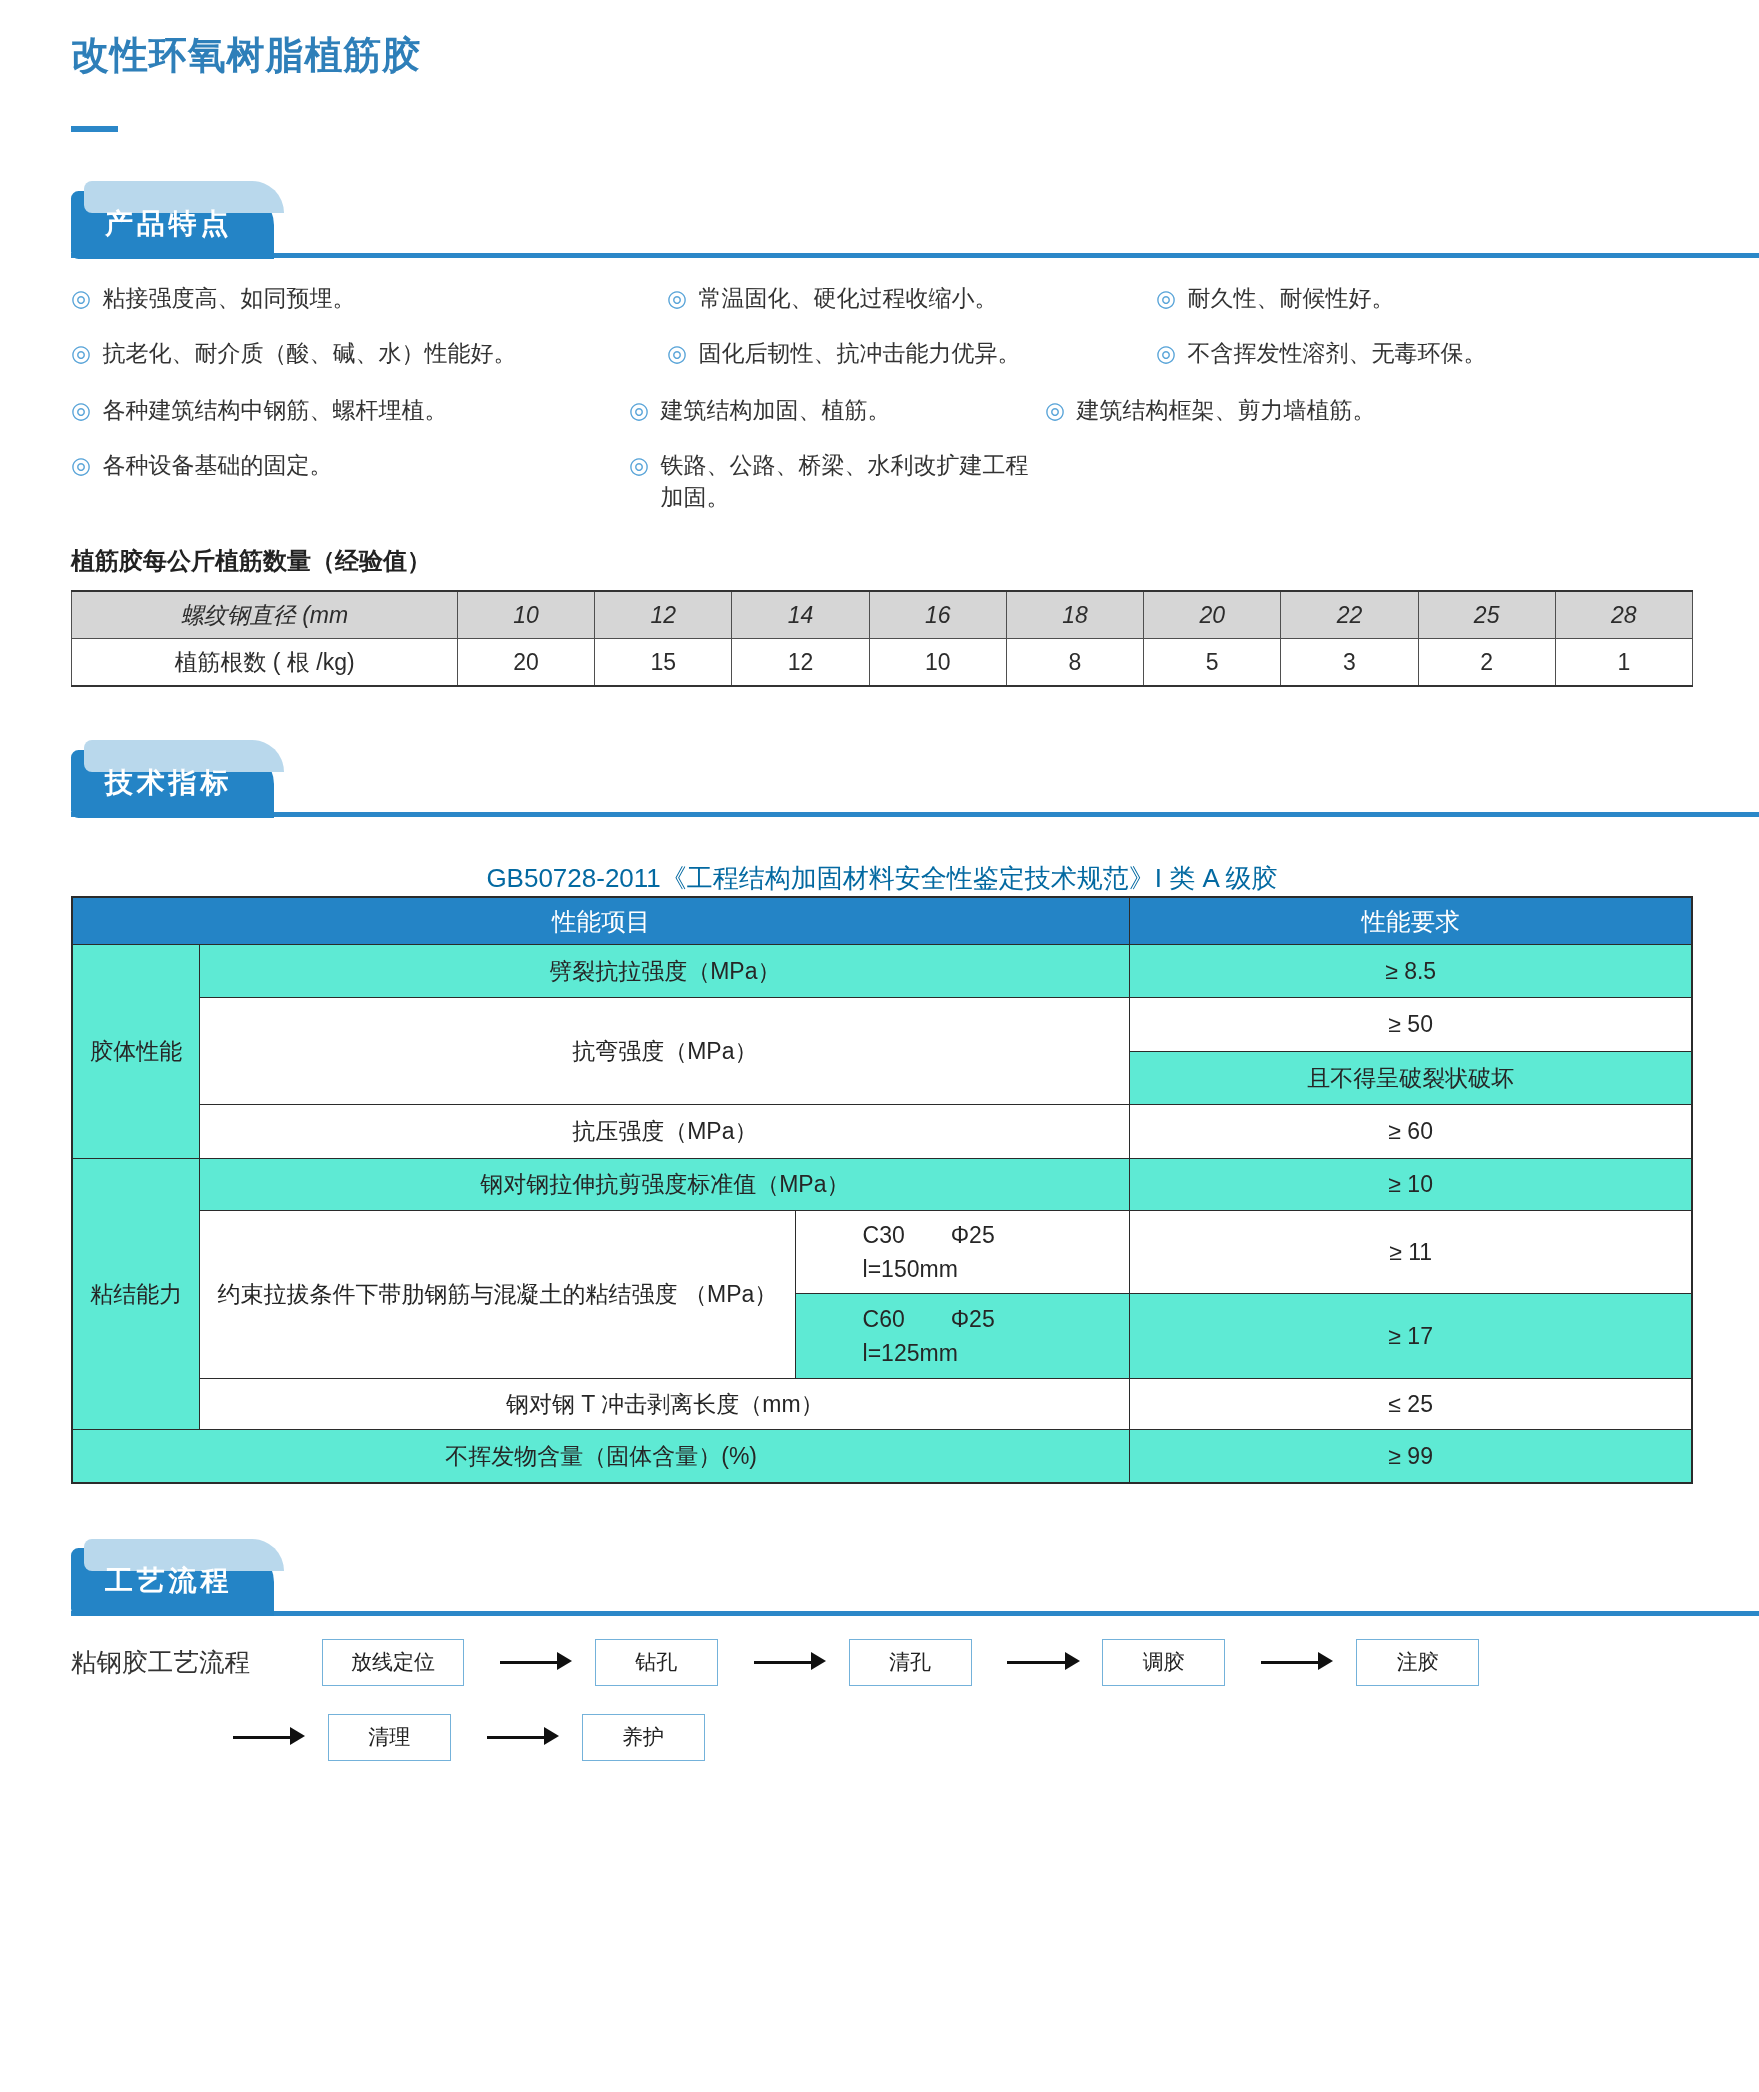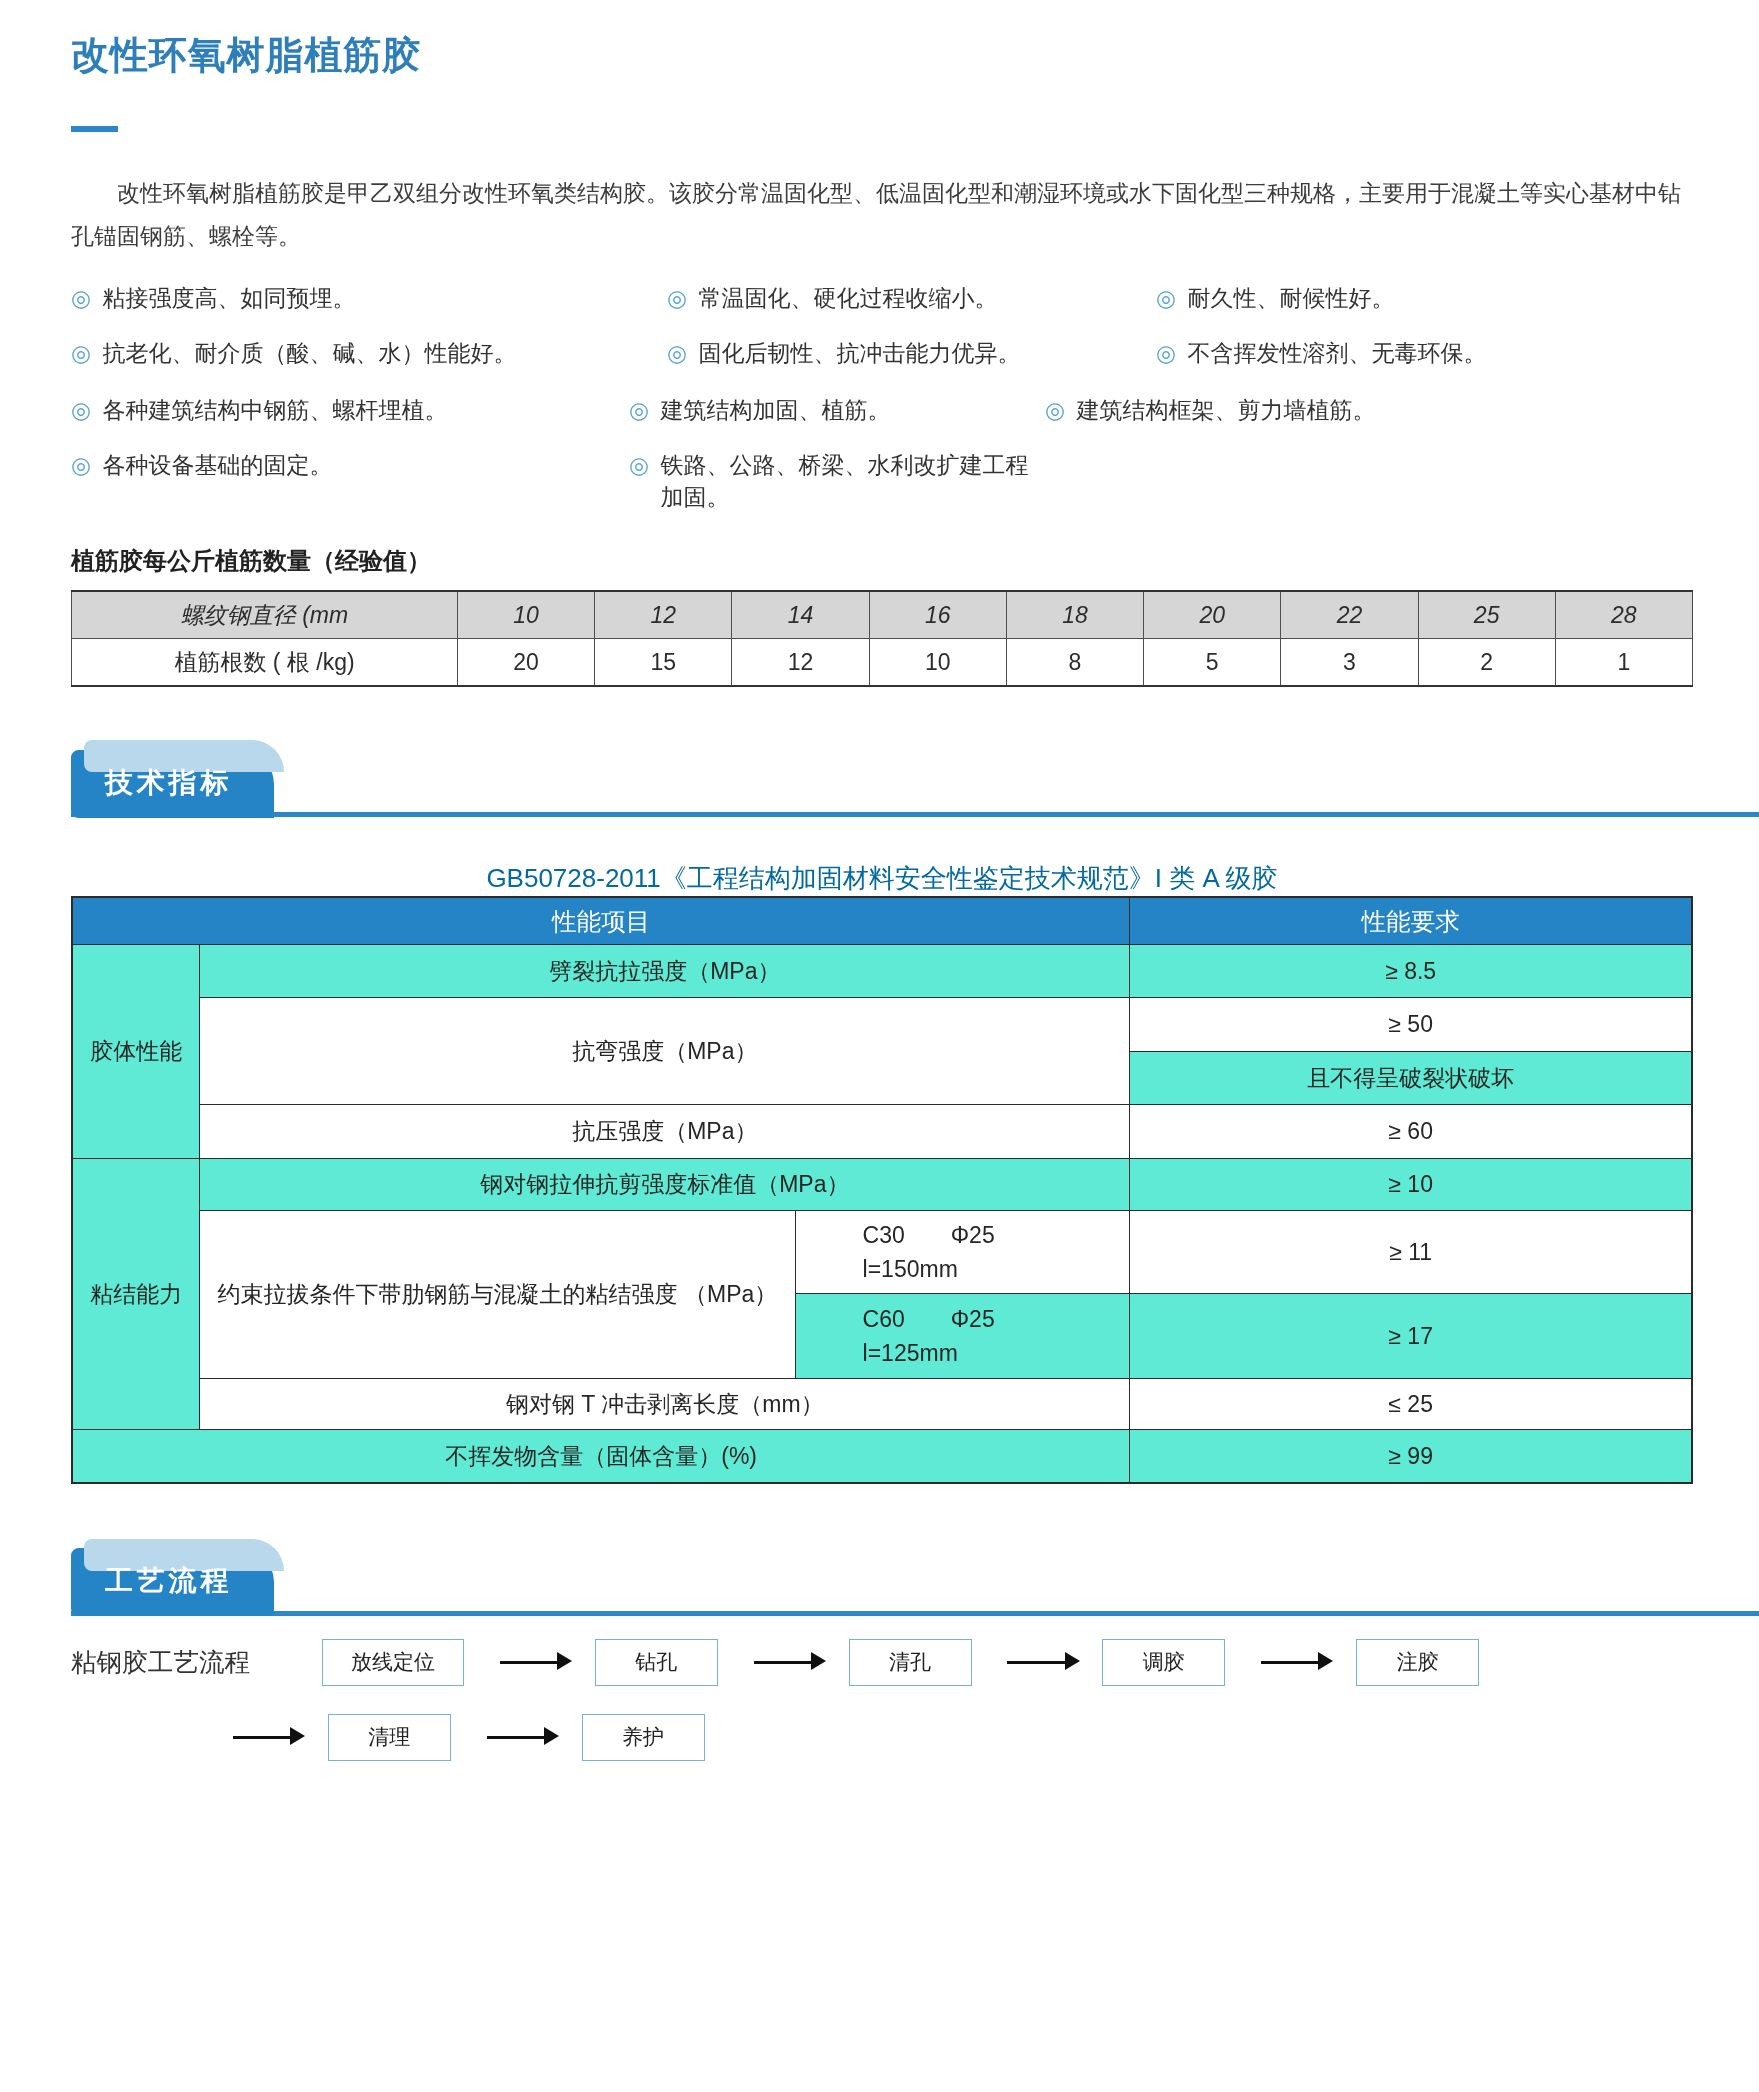--- a/index.html
+++ b/index.html
@@ -79,22 +79,24 @@
   .spacer-proc{margin-top:55px;}
 </style>
 </head>
 <body>
 
 <div class="page">
 
   <h1 class="doc-title">改性环氧树脂植筋胶</h1>
   <div class="title-dash"></div>
 
-  <p class="intro">改性环氧树脂植筋胶是甲乙双组分改性环氧类结构胶。该胶分常温固化型、低温固化型和潮湿环境或水下固化型三种规格，主要用于混凝土等实心基材中钻孔锚固钢筋、螺栓等。</p>
-
+
+  <div class="sec-head spacer-feat">
+    <div class="badge">产品特点</div>
+  </div>
   <div class="bullets features">
     <div class="bullet">
         <span class="bicon">◎</span>
         <span class="btext">粘接强度高、如同预埋。</span>
       </div>
     <div class="bullet">
         <span class="bicon">◎</span>
         <span class="btext">常温固化、硬化过程收缩小。</span>
       </div>
     <div class="bullet">

